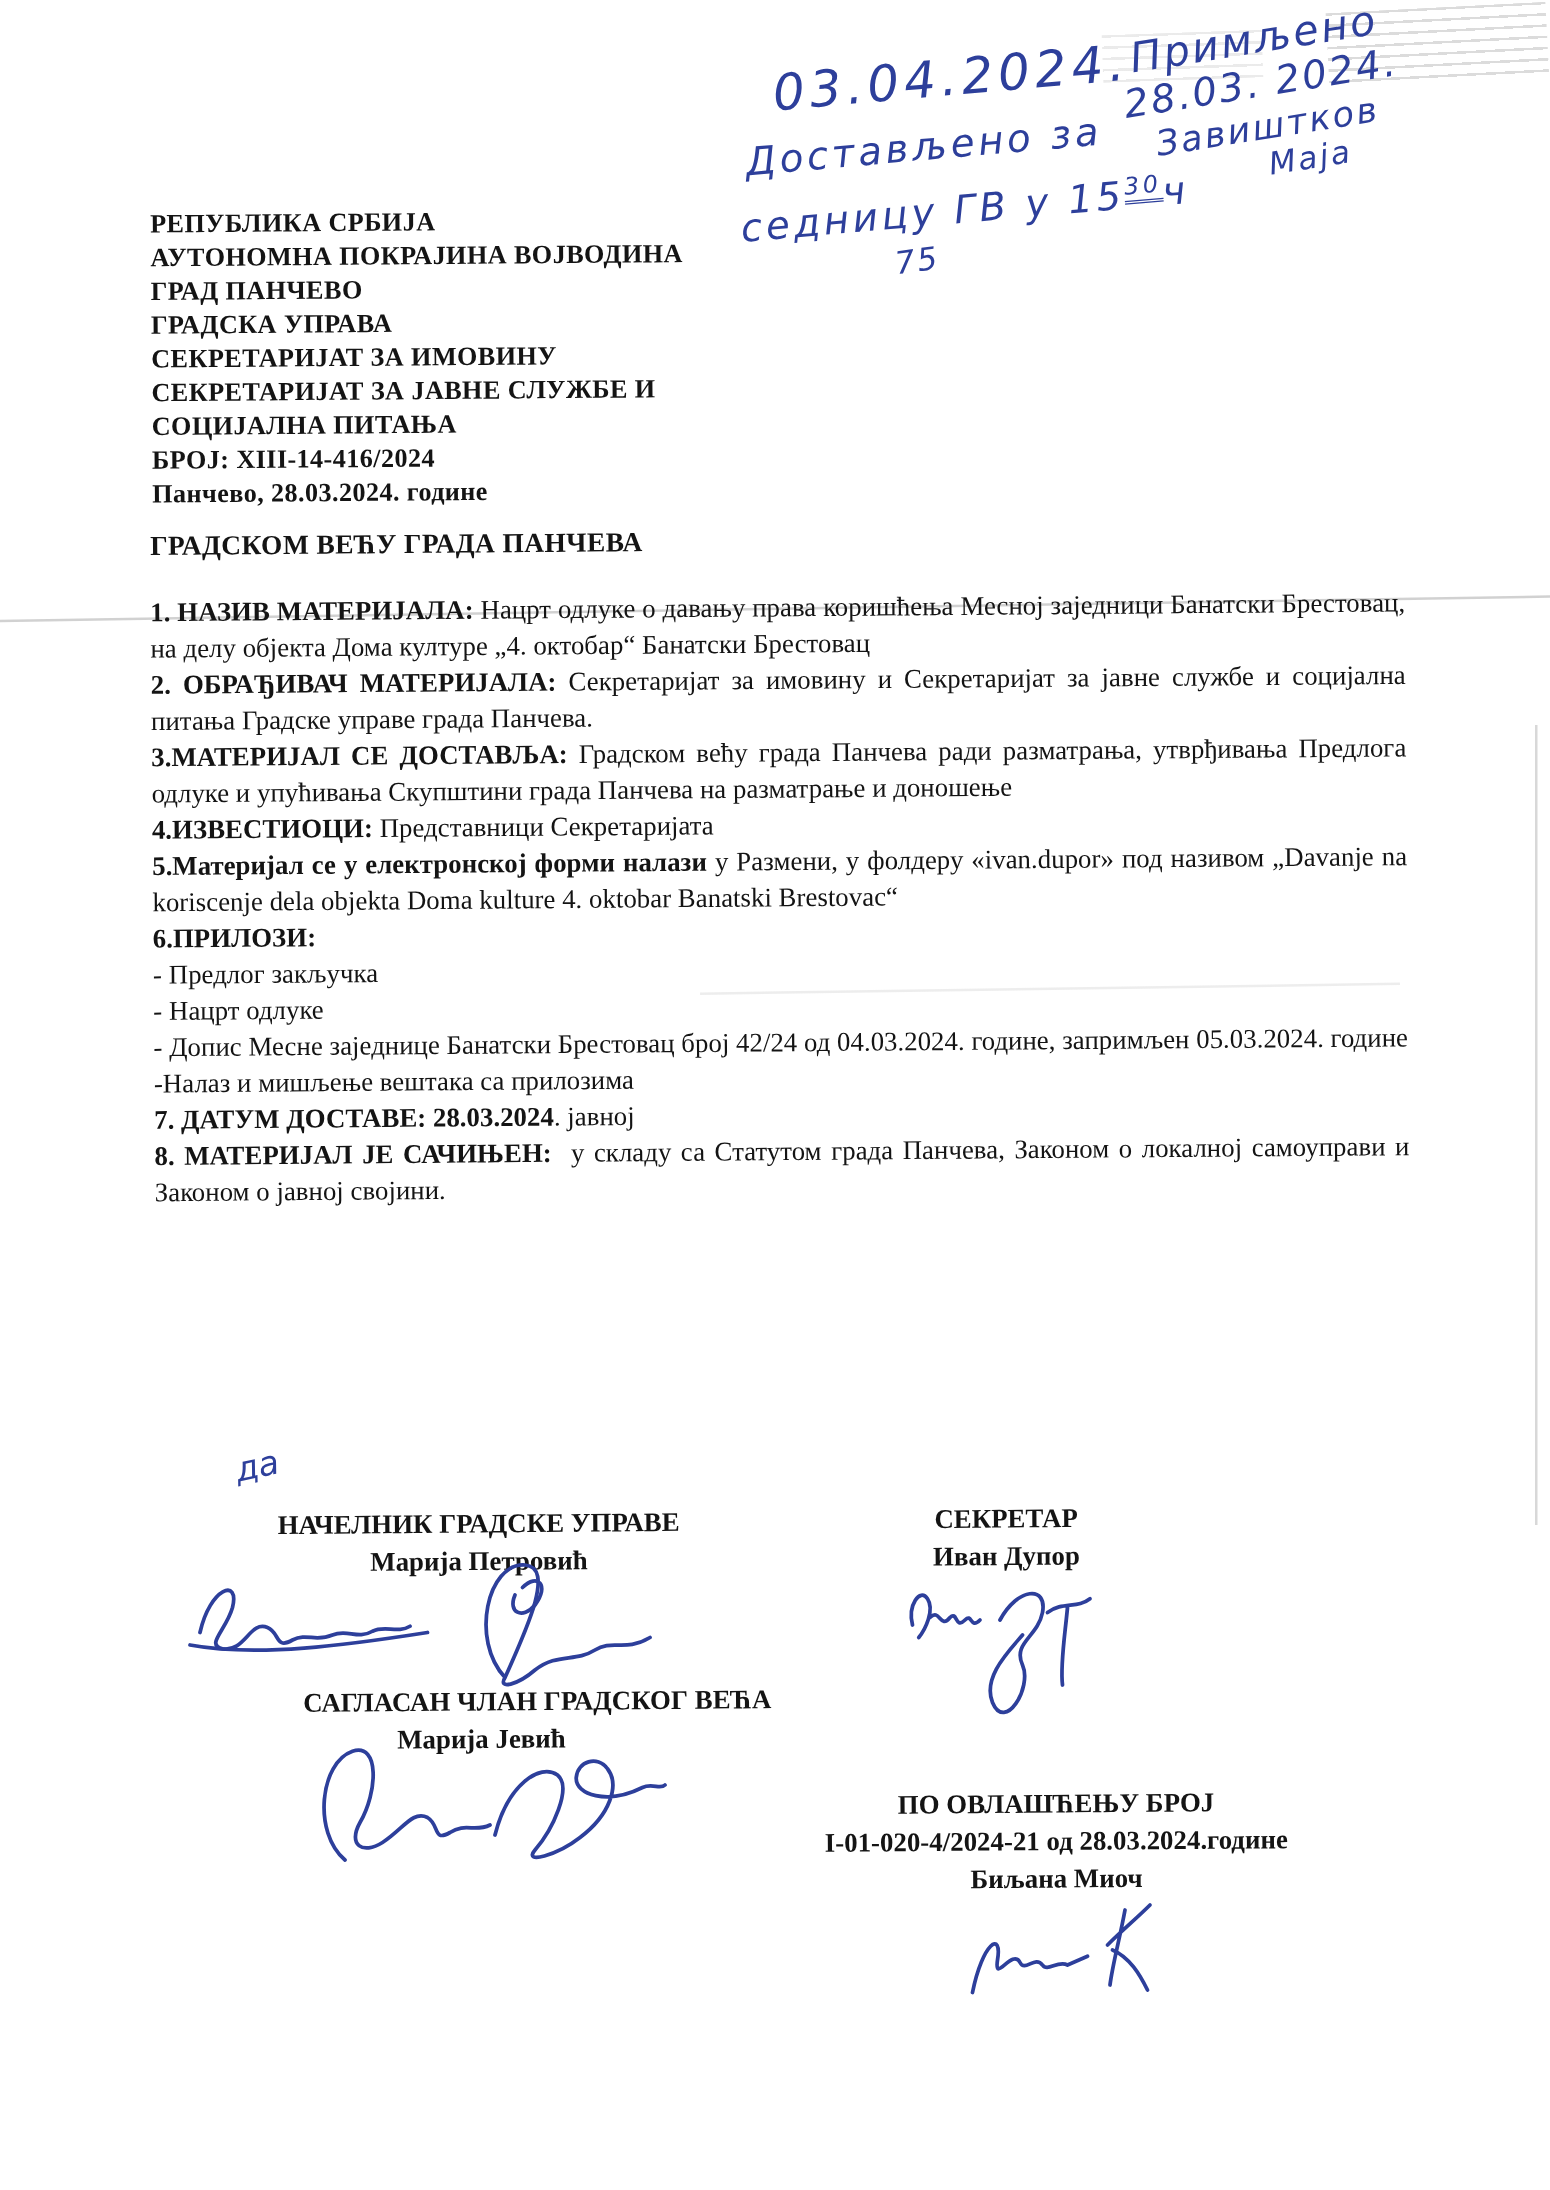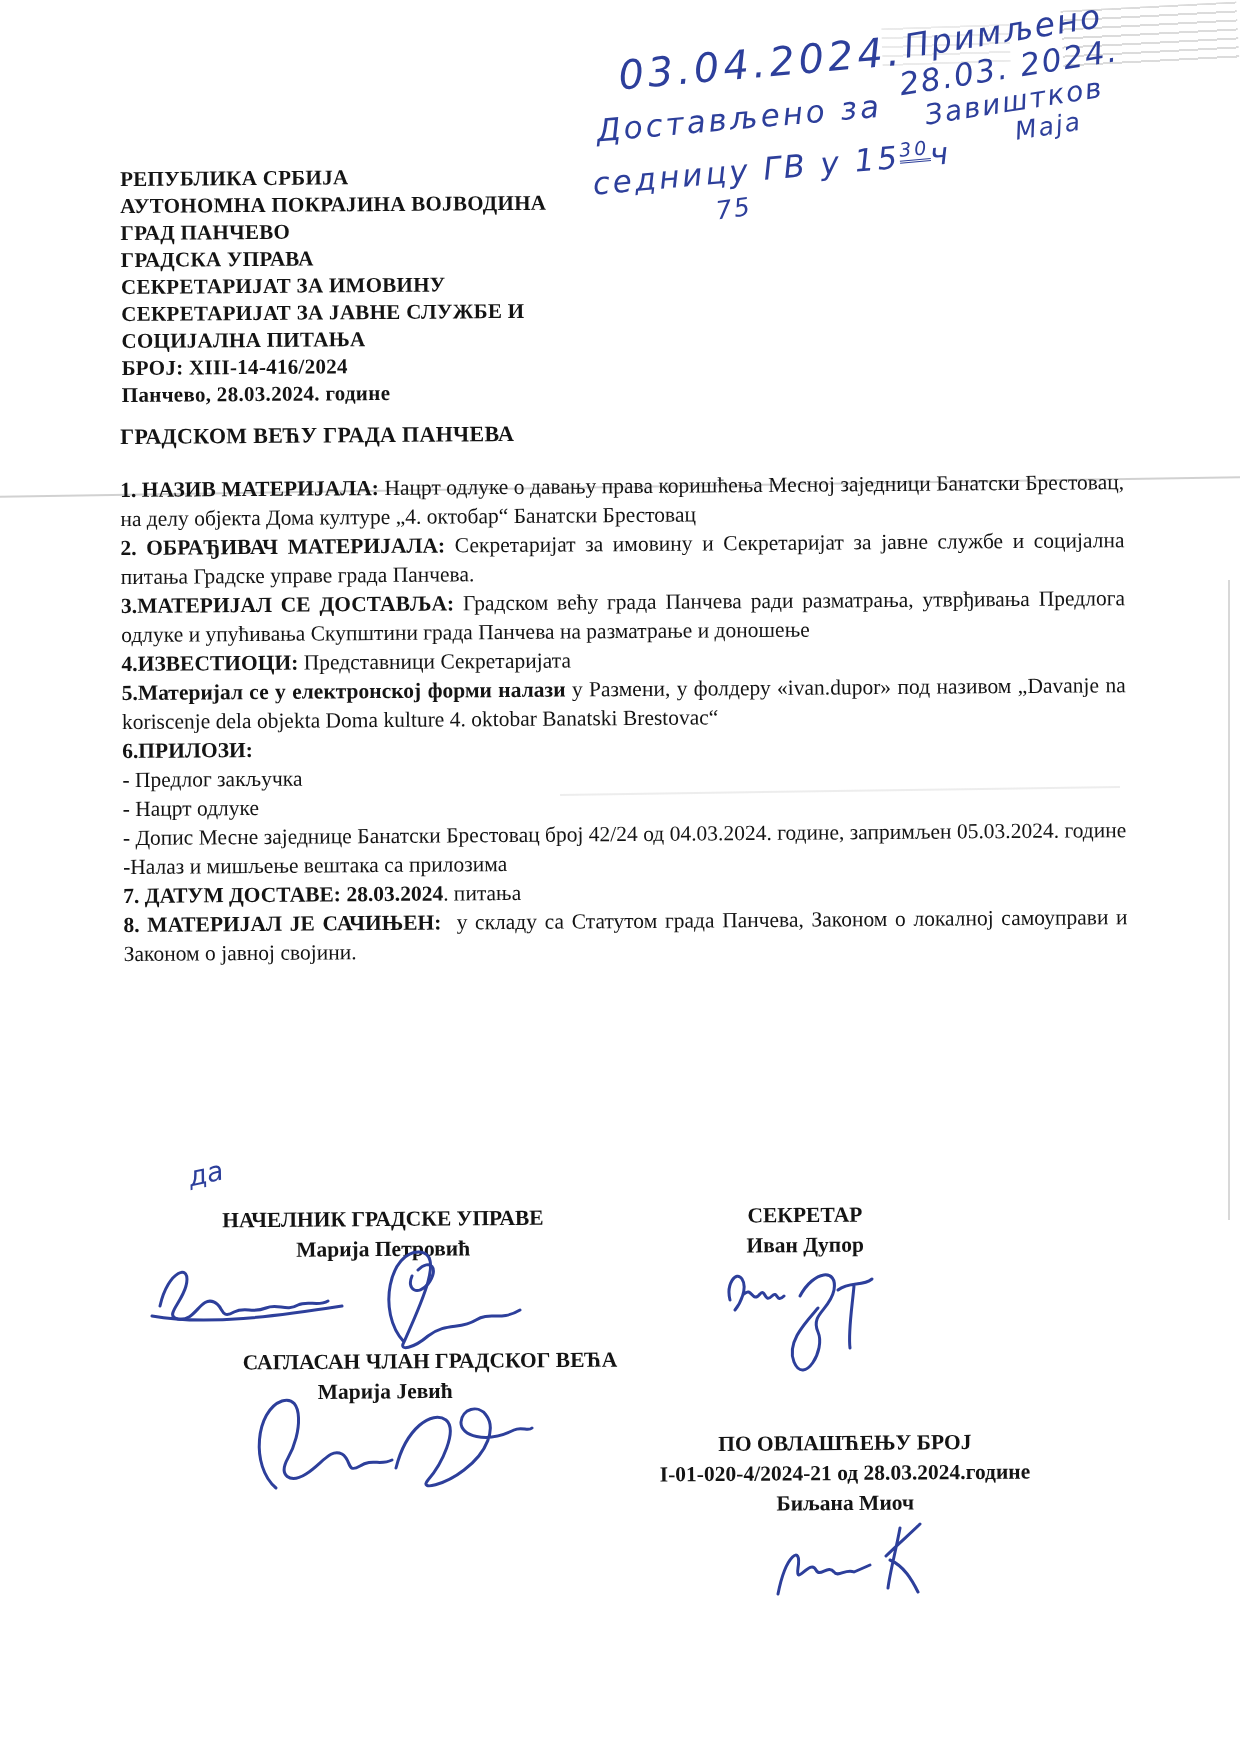--- a/index.html
+++ b/index.html
@@ -85,21 +85,21 @@
     <p><span class="lbl">1. НАЗИВ МАТЕРИЈАЛА:</span> <span>Нацрт одлуке о давању права коришћења Месној заједници Банатски Брестовац, на делу објекта Дома културе „4. октобар“ Банатски Брестовац</span></p>
     <p><span class="lbl">2. ОБРАЂИВАЧ МАТЕРИЈАЛА:</span> <span>Секретаријат за имовину и Секретаријат за јавне службе и социјална питања  Градске управе града Панчева.</span></p>
     <p><span class="lbl">3.МАТЕРИЈАЛ СЕ ДОСТАВЉА:</span> <span>Градском већу града Панчева ради разматрања, утврђивања Предлога одлуке и упућивања Скупштини града Панчева на разматрање и доношење</span></p>
     <p><span class="lbl">4.ИЗВЕСТИОЦИ:</span> <span>Представници Секретаријата</span></p>
     <p><span class="lbl">5.Материјал се у електронској форми налази</span> <span>у Размени, у фолдеру «ivan.dupor» под називом „Davanje na koriscenje dela objekta Doma kulture 4. oktobar Banatski Brestovac“</span></p>
     <p><span class="lbl">6.ПРИЛОЗИ:</span></p>
     <p class="att">-  Предлог закључка</p>
     <p class="att">-  Нацрт одлуке</p>
     <p class="att">-  Допис Месне заједнице Банатски Брестовац број 42/24 од 04.03.2024. године, запримљен 05.03.2024. године</p>
     <p class="att">-Налаз и мишљење вештака са прилозима</p>
-    <p><span class="lbl">7. ДАТУМ ДОСТАВЕ: 28.03.2024</span><span>. питања</span></p>
+    <p><span class="lbl">7. ДАТУМ ДОСТАВЕ: 28.03.2024</span><span>. јавној</span></p>
     <p><span class="lbl">8. МАТЕРИЈАЛ ЈЕ САЧИЊЕН:</span>&nbsp; <span>у складу са Статутом града Панчева, Законом о локалној самоуправи и Законом о јавној својини.</span></p>
   </div>
 
   <div class="sigblock" style="left:158px;top:1204px;width:450px;">
     <div>НАЧЕЛНИК ГРАДСКЕ УПРАВЕ</div>
     <div>Марија Петровић</div>
   </div>
 
   <div class="sigblock" style="left:690px;top:1200px;width:230px;">
     <div>СЕКРЕТАР</div>

